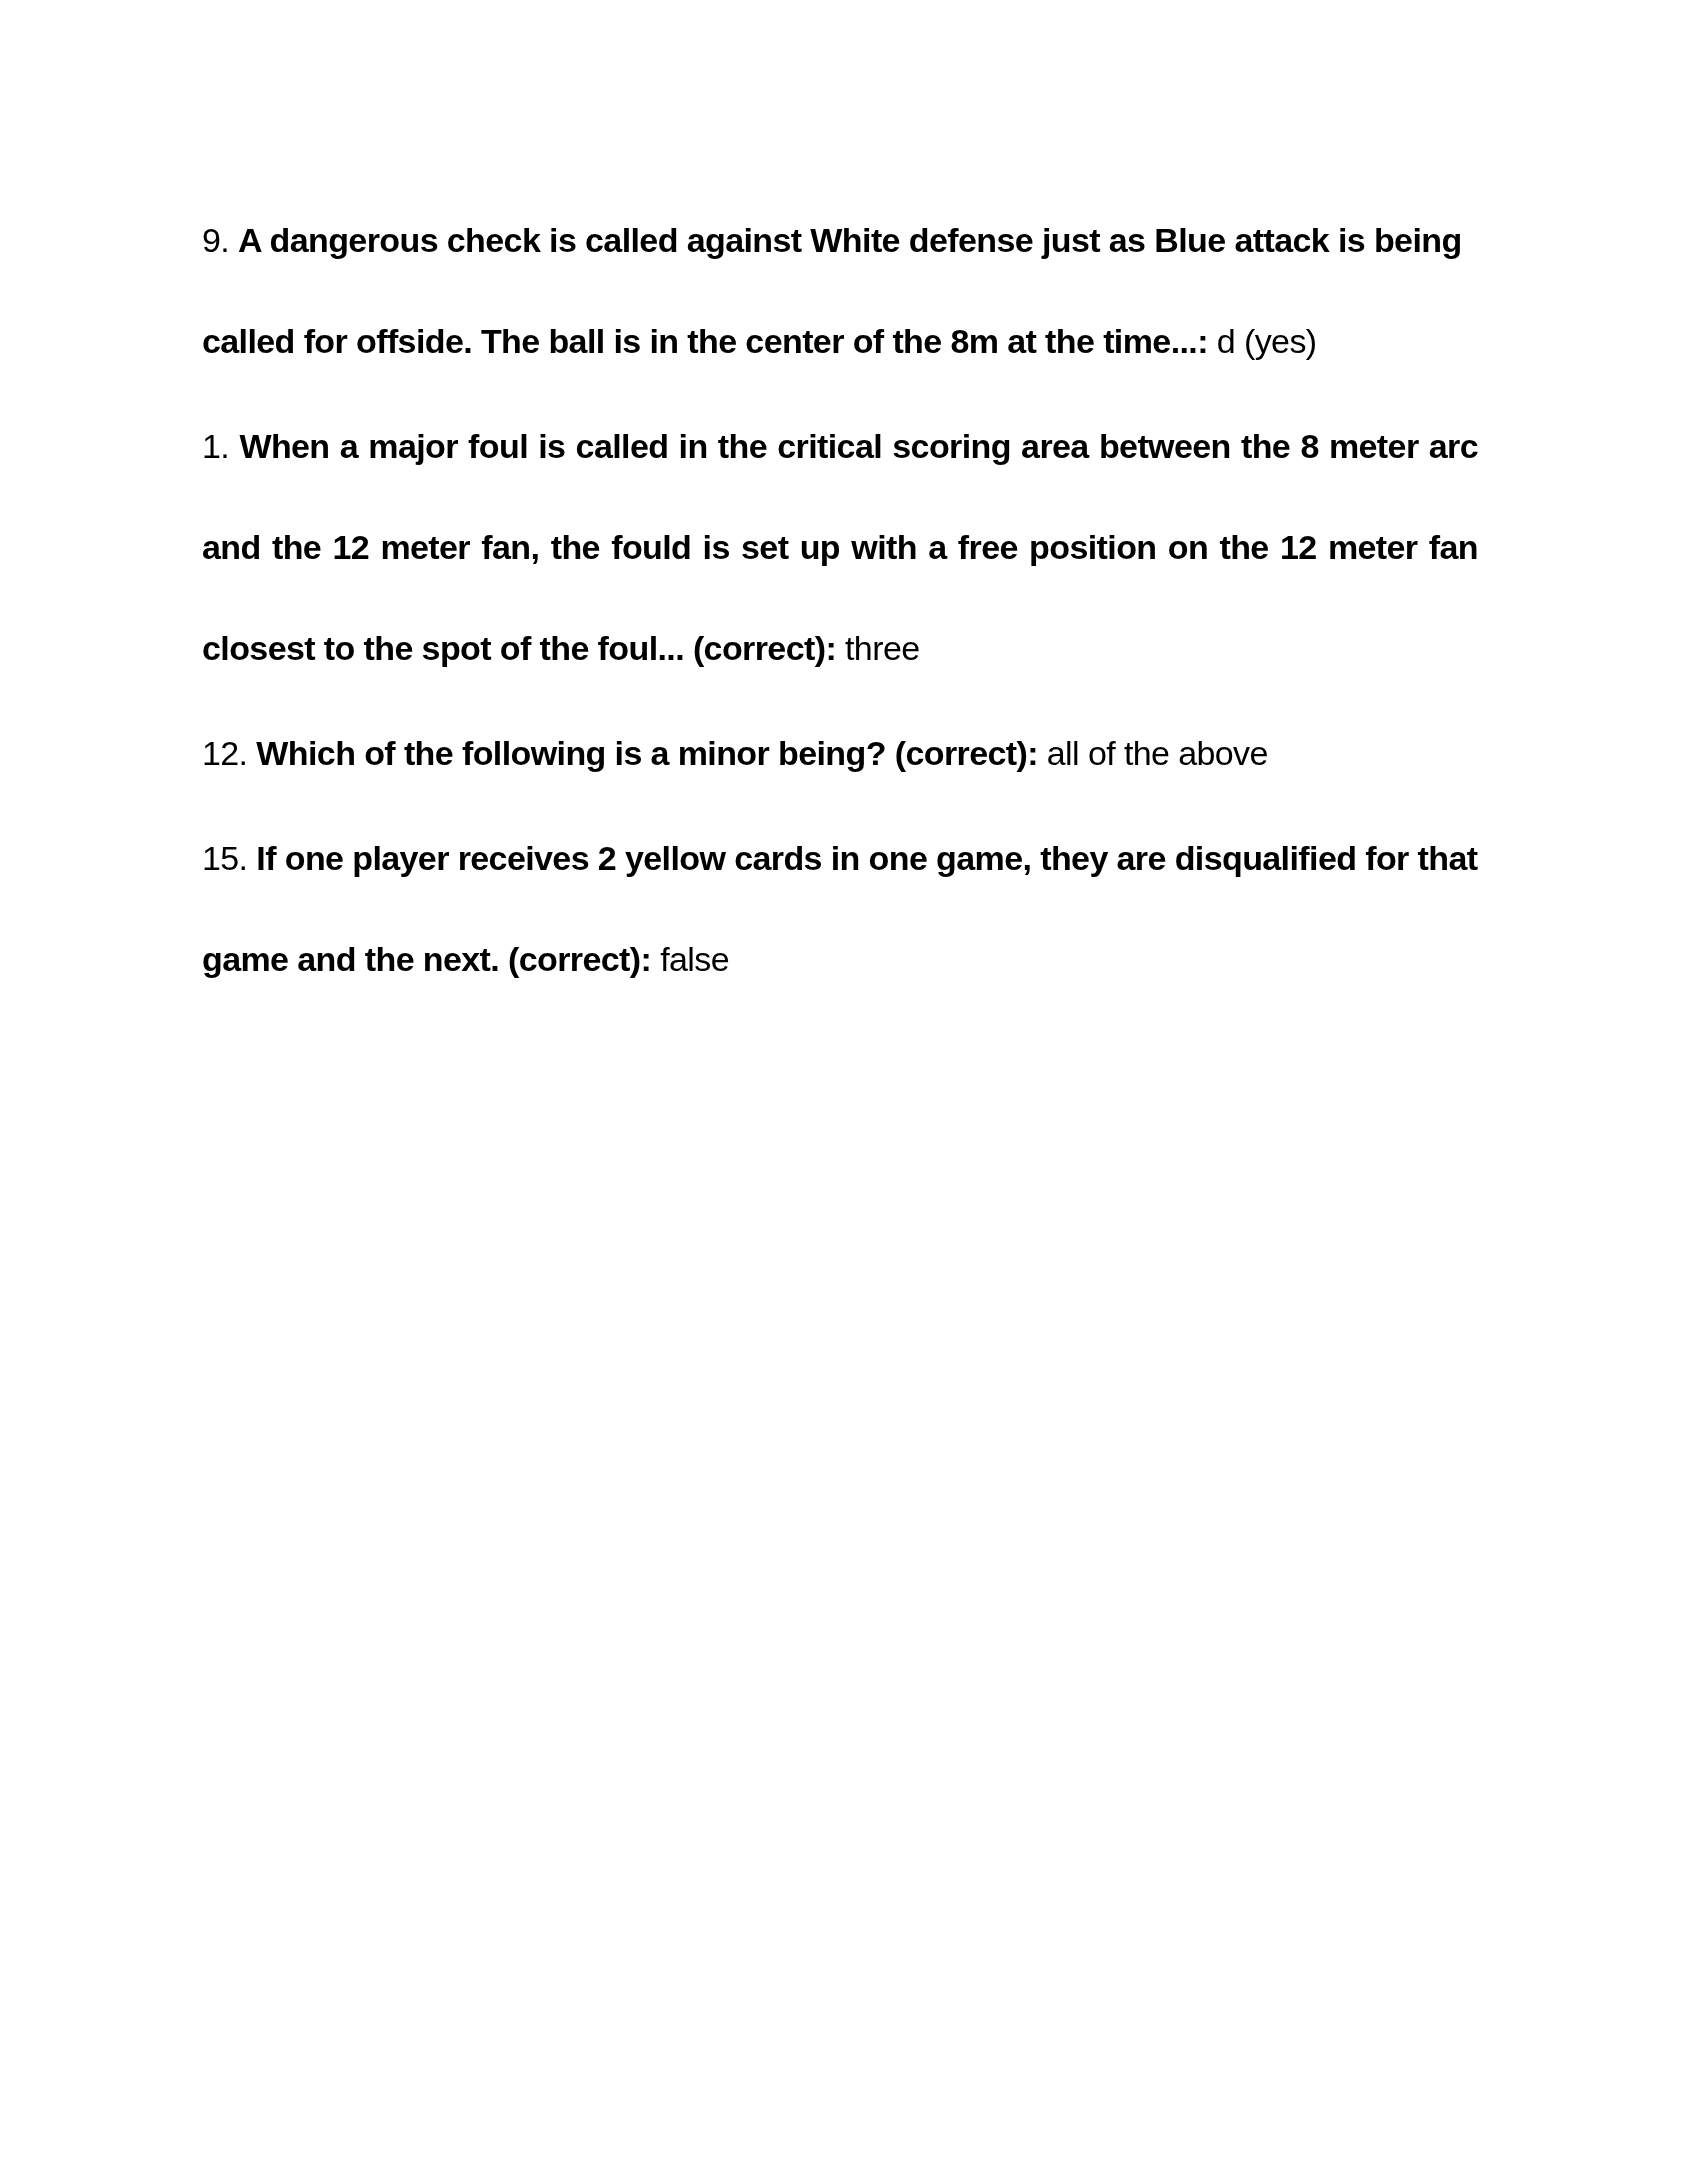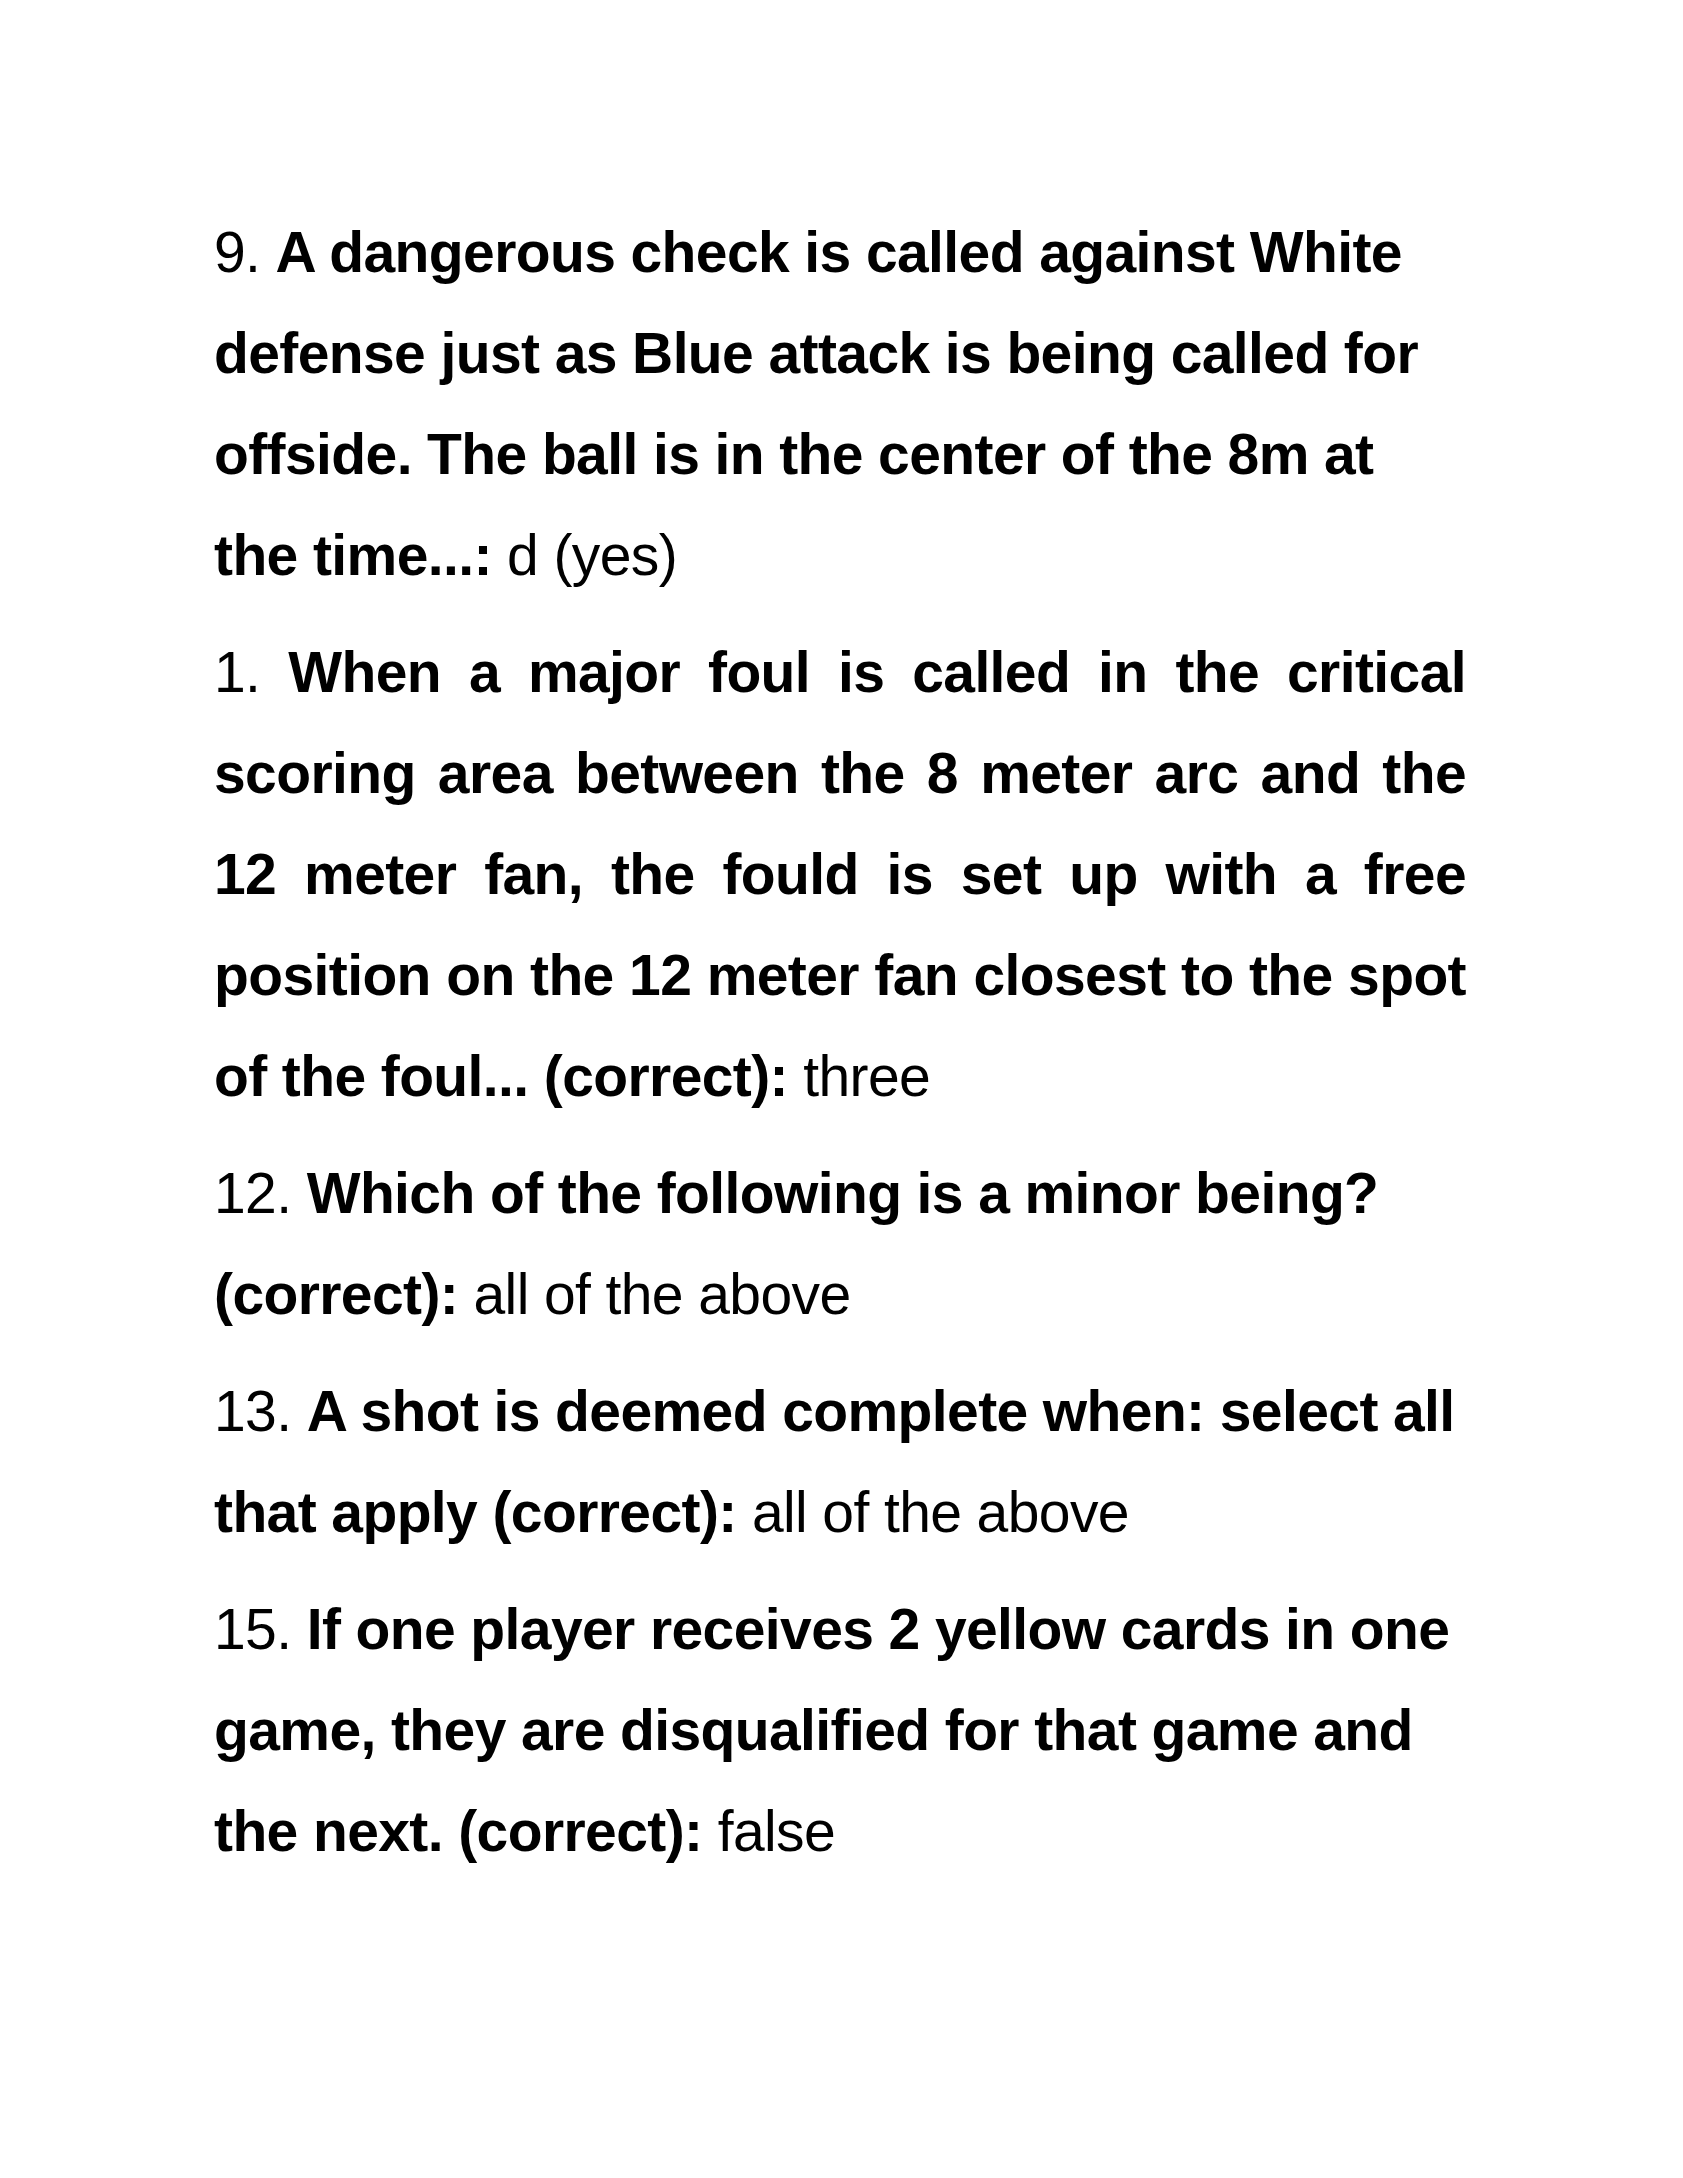--- a/index.html
+++ b/index.html
@@ -15,23 +15,23 @@
       font-family: "Liberation Sans", sans-serif;
       color: #000000;
     }
     .page {
       position: absolute;
       left: 198px;
       top: 186px;
       width: 1284px;
     }
     .para {
-      font-size: 57px;
+      font-size: 34px;
       line-height: 101px;
-      margin: 16px;
+      margin: 4px;
       letter-spacing: -0.6px;
     }
     .para.justify {
       text-align: justify;
       text-align-last: left;
     }
     .q { font-weight: bold; }
     .a { font-weight: normal; }
     .num { font-weight: normal; }
   </style>
@@ -52,25 +52,20 @@
     <span class="q">When a major foul is called in the critical scoring area between the 8 meter arc and the 12 meter fan, the fould is set up with a free position on the 12 meter fan closest to the spot of the foul... (correct):</span>
     <span class="a">three</span>
   </p>
 
   <p class="para">
     <span class="num">12.</span>
     <span class="q">Which of the following is a minor being? (correct):</span>
     <span class="a">all of the above</span>
   </p>
 
-  <p class="para">
-    <span class="num">13.</span>
-    <span class="q">A shot is deemed complete when: select all that apply (correct):</span>
-    <span class="a">all of the above</span>
-  </p>
 
 
   <p class="para">
     <span class="num">15.</span>
     <span class="q">If one player receives 2 yellow cards in one game, they are disqualified for that game and the next. (correct):</span>
     <span class="a">false</span>
   </p>
 
 </div>
 

